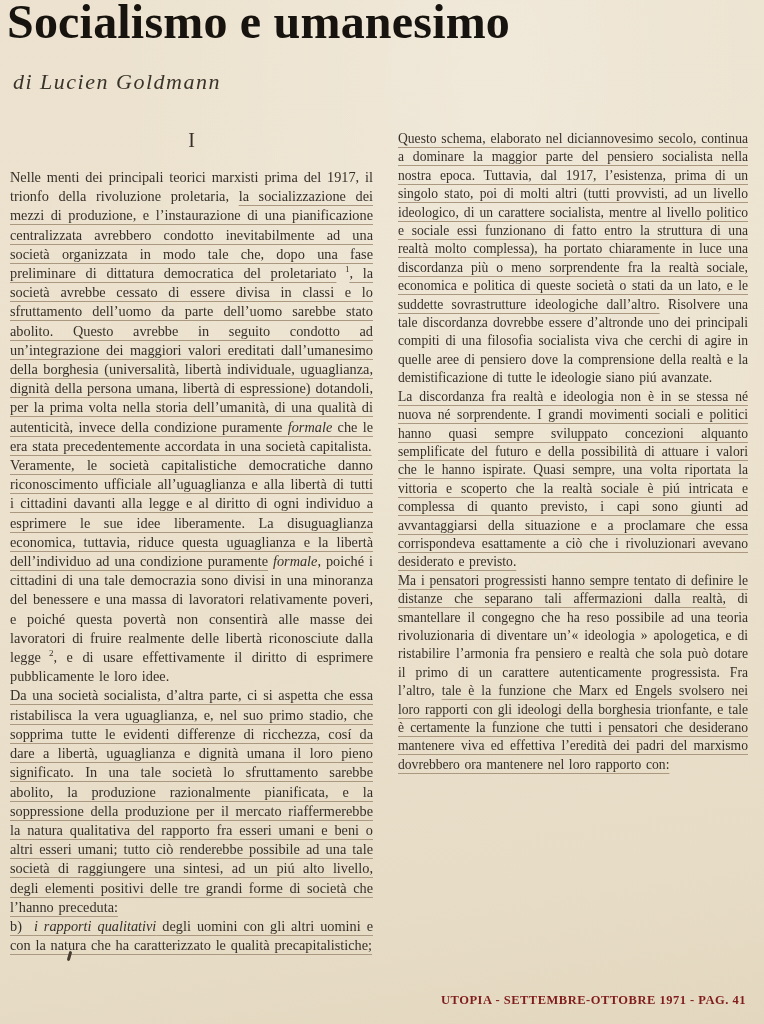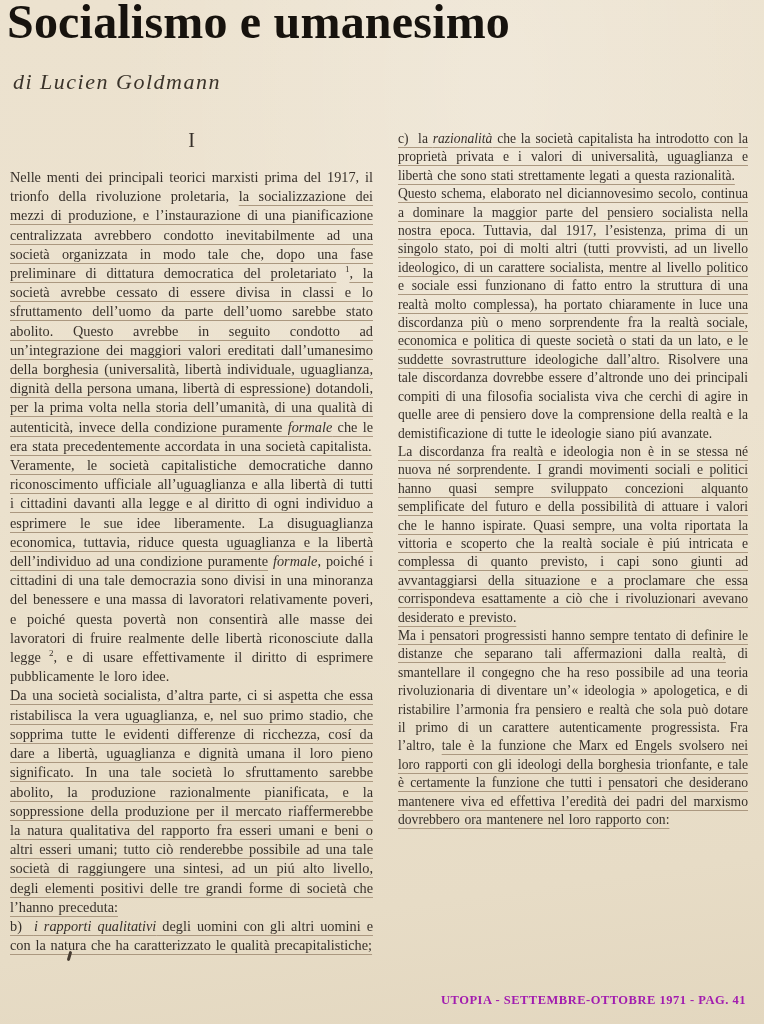--- a/index.html
+++ b/index.html
@@ -73,21 +73,21 @@
     vertical-align: super;
   }
   .footer {
     position: absolute;
     right: 18px; top: 993px;
     font-family: "Liberation Serif", serif;
     font-weight: bold;
     font-size: 12.5px;
     letter-spacing: 0.5px;
     white-space: nowrap;
-    color: #a21caf;
+    color: #7f1d1d;
   }
   .stray {
     position: absolute;
     left: 68px; top: 951px;
     width: 3px; height: 10px;
     background: #463c32;
     border-radius: 2px;
     transform: rotate(16deg);
   }
 </style>
@@ -104,21 +104,20 @@
       <div>
           <p class="para"><span>Nelle menti dei principali teorici marxisti prima del 1917, il trionfo della rivoluzione proletaria, </span><span class="ul">la socializzazione dei mezzi di produzione, e l’instaurazione di una pianificazione centralizzata avrebbero condotto inevitabilmente ad una società organizzata in modo tale che, dopo una fase preliminare di dittatura democratica del proletariato</span><sup> 1</sup><span class="ul">, la società avrebbe cessato di essere divisa in classi e lo sfruttamento dell’uomo da parte dell’uomo sarebbe stato abolito. Questo avrebbe in seguito condotto ad un’integrazione dei maggiori valori ereditati dall’umanesimo della borghesia (universalità, libertà individuale, uguaglianza, dignità della persona umana, libertà di espressione) dotandoli, per la prima volta nella storia dell’umanità, di una qualità di autenticità, invece della condizione puramente </span><span class="it ul">formale</span><span class="ul"> che le era stata precedentemente accordata in una società capitalista.</span></p>
           <p class="para"><span class="ul">Veramente, le società capitalistiche democratiche danno riconoscimento ufficiale all’uguaglianza e alla libertà di tutti i cittadini davanti alla legge e al diritto di ogni individuo a esprimere le sue idee liberamente. La disuguaglianza economica, tuttavia, riduce questa uguaglianza e la libertà dell’individuo ad una condizione puramente</span><span class="it"> formale</span><span>, poiché i cittadini di una tale democrazia sono divisi in una minoranza del benessere e una massa di lavoratori relativamente poveri, e poiché questa povertà non consentirà alle masse dei lavoratori di fruire realmente delle libertà riconosciute dalla legge</span><sup> 2</sup><span>, e di usare effettivamente il diritto di esprimere pubblicamente le loro idee.</span></p>
           <p class="para"><span class="ul">Da una società socialista, d’altra parte, ci si aspetta che essa ristabilisca la vera uguaglianza, e, nel suo primo stadio, che sopprima tutte le evidenti differenze di ricchezza, cosí da dare a libertà, uguaglianza e dignità umana il loro pieno significato. In una tale società lo sfruttamento sarebbe abolito, la produzione razionalmente pianificata, e la soppressione della produzione per il mercato riaffermerebbe la natura qualitativa del rapporto fra esseri umani e beni o altri esseri umani; tutto ciò renderebbe possibile ad una tale società di raggiungere una sintesi, ad un piú alto livello, degli elementi positivi delle tre grandi forme di società che l’hanno preceduta:</span></p>
           <p class="para"><span class="ul">b)&nbsp;&nbsp;</span><span class="it ul">i rapporti qualitativi</span><span class="ul"> degli uomini con gli altri uomini e con la natura che ha caratterizzato le qualità precapitalistiche;</span></p>
         </div>
     </div>
     <div class="col col-gap"></div>
     <div class="col col-right">
       <div>
-          <p class="para"><span class="ul">c)&nbsp;&nbsp;la </span><span class="it ul">razionalità</span><span class="ul"> che la società capitalista ha introdotto con la proprietà privata e i valori di universalità, uguaglianza e libertà che sono stati strettamente legati a questa razionalità.</span></p>
           <p class="para"><span class="ul">Questo schema, elaborato nel diciannovesimo secolo, continua a dominare la maggior parte del pensiero socialista nella nostra epoca. Tuttavia, dal 1917, l’esistenza, prima di un singolo stato, poi di molti altri (tutti provvisti, ad un livello ideologico, di un carattere socialista, mentre al livello politico e sociale essi funzionano di fatto entro la struttura di una realtà molto complessa), ha portato chiaramente in luce una discordanza più o meno sorprendente fra la realtà sociale, economica e politica di queste società o stati da un lato, e le suddette sovrastrutture ideologiche dall’altro.</span><span> Risolvere una tale discordanza dovrebbe essere d’altronde uno dei principali compiti di una filosofia socialista viva che cerchi di agire in quelle aree di pensiero dove la comprensione della realtà e la demistificazione di tutte le ideologie siano piú avanzate.</span></p>
           <p class="para"><span class="ul">La discordanza fra realtà e ideologia non è in se stessa né nuova né sorprendente. I grandi movimenti sociali e politici hanno quasi sempre sviluppato concezioni alquanto semplificate del futuro e della possibilità di attuare i valori che le hanno ispirate. Quasi sempre, una volta riportata la vittoria e scoperto che la realtà sociale è piú intricata e complessa di quanto previsto, i capi sono giunti ad avvantaggiarsi della situazione e a proclamare che essa corrispondeva esattamente a ciò che i rivoluzionari avevano desiderato e previsto.</span></p>
           <p class="para"><span class="ul">Ma i pensatori progressisti hanno sempre tentato di definire le distanze che separano tali affermazioni dalla realtà,</span><span> di smantellare il congegno che ha reso possibile ad una teoria rivoluzionaria di diventare un’« ideologia » apologetica, e di ristabilire l’armonia fra pensiero e realtà che sola può dotare il primo di un carattere autenticamente progressista. Fra l’altro, </span><span class="ul">tale è la funzione che Marx ed Engels svolsero nei loro rapporti con gli ideologi della borghesia trionfante, e tale è certamente la funzione che tutti i pensatori che desiderano mantenere viva ed effettiva l’eredità dei padri del marxismo dovrebbero ora mantenere nel loro rapporto con:</span></p>
         </div>
     </div>
   </div>
 
   <div class="stray"></div>
   <div class="footer">UTOPIA - SETTEMBRE-OTTOBRE 1971 - PAG. 41</div>
 </div>

